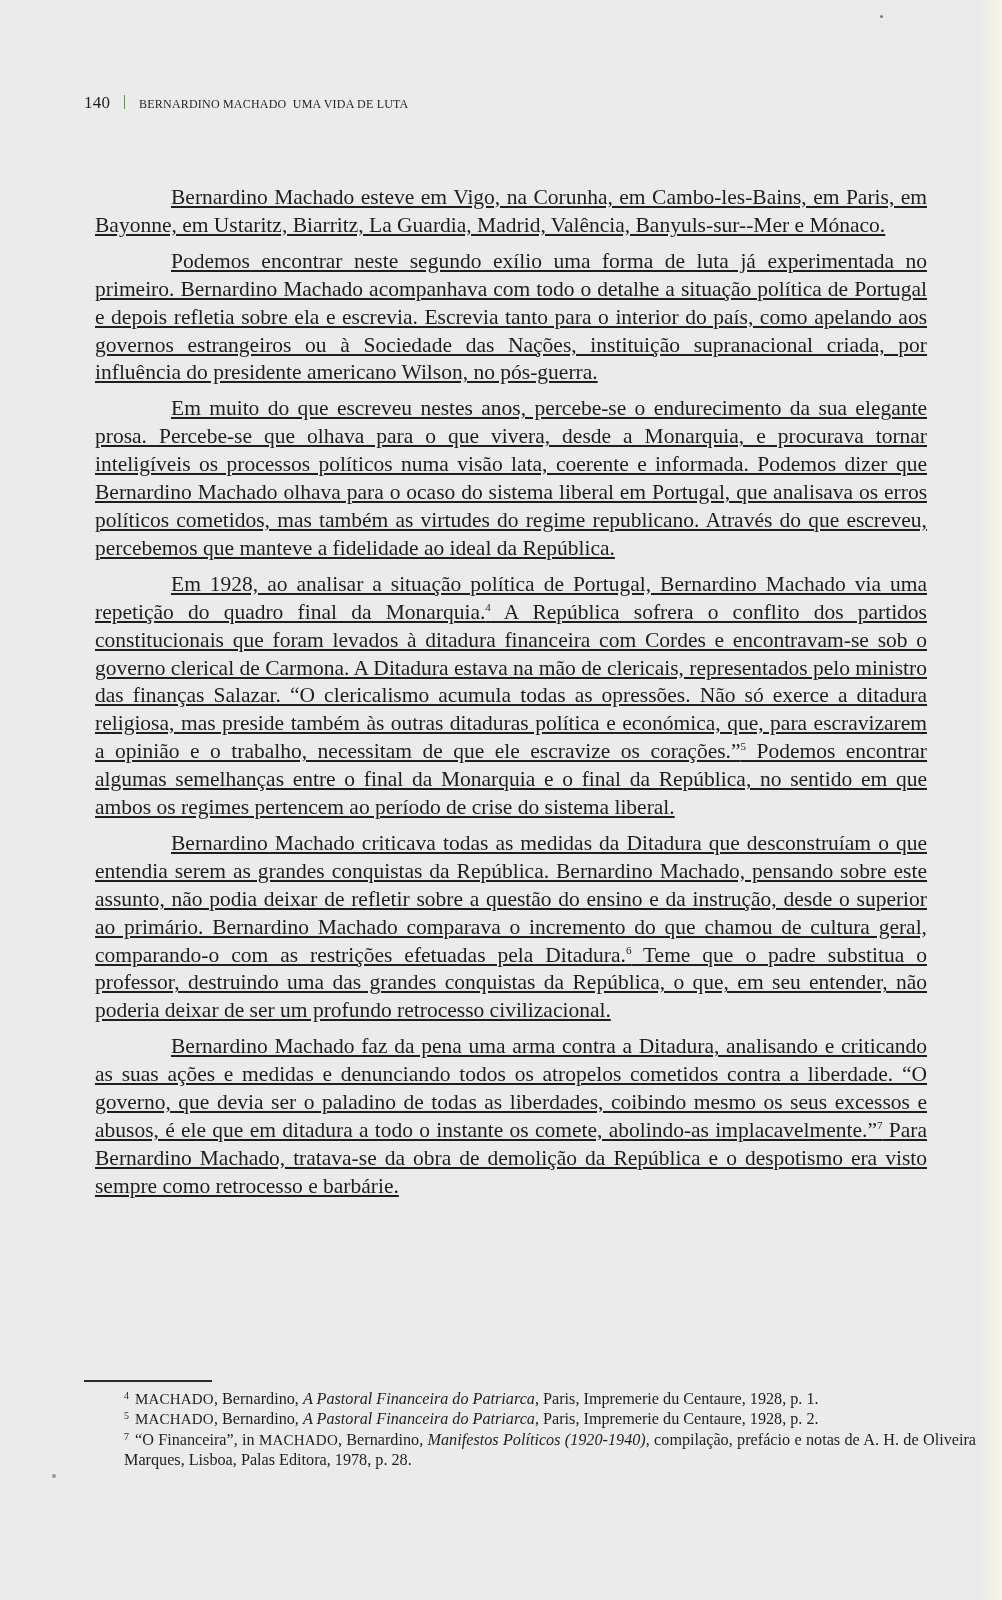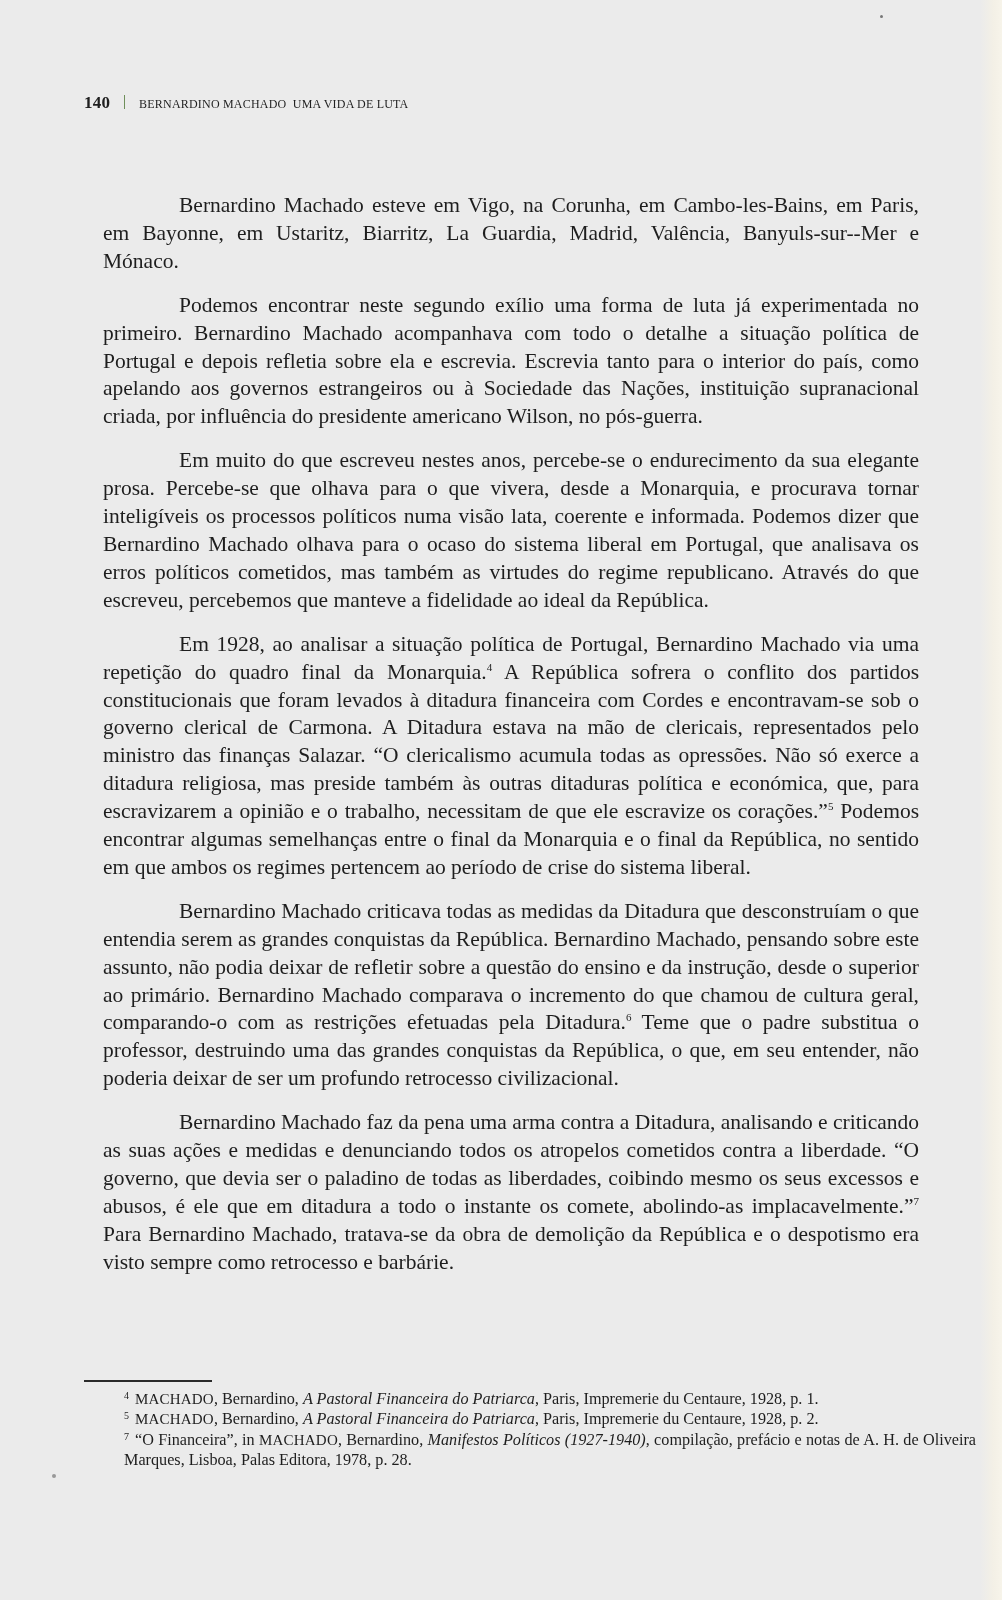--- a/index.html
+++ b/index.html
@@ -26,21 +26,21 @@
     .running-head {
       position: absolute;
       left: 84px;
       top: 93px;
       font-size: 17px;
       letter-spacing: 0.2px;
       color: #1f1f1f;
       white-space: nowrap;
     }
     .running-head .page-number {
-      font-weight: bold;
+      font-weight: normal;
     }
     .running-head .sep {
       display: inline-block;
       width: 1px;
       height: 14px;
       background: #6f8f5a;
       margin: 0 14px 0 14px;
       vertical-align: -1px;
     }
     .running-head .book-title {
@@ -52,22 +52,23 @@
       position: absolute;
       left: 87px;
       top: 176px;
       width: 848px;
       font-size: 21.5px;
       line-height: 27.9px;
       text-align: justify;
       hyphens: manual;
     }
     .body-text p {
-      margin: 16px;
+      margin: 8px;
       text-indent: 76px;
+      text-decoration: underline;
     }
     sup {
       font-size: 11px;
       line-height: 0;
       vertical-align: 8px;
     }
     .footnote-rule {
       position: absolute;
       left: 84px;
       top: 1380px;
@@ -127,14 +128,14 @@
   <p><span>Em 1928, ao analisar a situação política de Portugal, Bernardino Machado via uma repetição do quadro final da Monarquia.</span><sup>4</sup><span> A República sofrera o conflito dos partidos constitucionais que foram levados à ditadura financeira com Cordes e encon­travam-se sob o governo clerical de Carmona. A Ditadura estava na mão de clericais, representados pelo ministro das finanças Salazar. “O clericalismo acumula todas as opressões. Não só exerce a ditadura religiosa, mas preside também às outras ditaduras política e económica, que, para escravizarem a opinião e o trabalho, necessitam de que ele escravize os corações.”</span><sup>5</sup><span> Podemos encontrar algumas semelhanças entre o final da Monarquia e o final da República, no sentido em que ambos os regimes pertencem ao período de crise do sistema liberal.</span></p>
   <p><span>Bernardino Machado criticava todas as medidas da Ditadura que desconstruíam o que entendia serem as grandes conquistas da República. Bernardino Machado, pensando sobre este assunto, não podia deixar de refletir sobre a questão do ensino e da instrução, desde o superior ao primário. Bernardino Machado comparava o incre­mento do que chamou de cultura geral, comparando-o com as restrições efetuadas pela Ditadura.</span><sup>6</sup><span> Teme que o padre substitua o professor, destruindo uma das grandes conquistas da República, o que, em seu entender, não poderia deixar de ser um profun­do retrocesso civilizacional.</span></p>
   <p><span>Bernardino Machado faz da pena uma arma contra a Ditadura, analisando e criticando as suas ações e medidas e denunciando todos os atropelos cometidos contra a liberdade. “O governo, que devia ser o paladino de todas as liberdades, coibindo mesmo os seus excessos e abusos, é ele que em ditadura a todo o instante os comete, abolindo-as implacavelmente.”</span><sup>7</sup><span> Para Bernardino Machado, tratava-se da obra de demolição da República e o despotismo era visto sempre como retrocesso e barbárie.</span></p>
 </main>
 
 <div class="footnote-rule"></div>
 
 <section class="footnotes">
   <p class="footnote"><span class="fn-num">4</span><span class="author">MACHADO</span><span>, Bernardino, </span><i>A Pastoral Financeira do Patriarca</i><span>, Paris, Impremerie du Centaure, 1928, p. 1.</span></p>
   <p class="footnote"><span class="fn-num">5</span><span class="author">MACHADO</span><span>, Bernardino, </span><i>A Pastoral Financeira do Patriarca</i><span>, Paris, Impremerie du Centaure, 1928, p. 2.</span></p>
-  <p class="footnote"><span class="fn-num">7</span><span>“O Financeira”, in </span><span class="author">MACHADO</span><span>, Bernardino, </span><i>Manifestos Políticos (1927-1940)</i><span>, compilação, prefácio e notas de A. H. de Oliveira Marques, Lisboa, Palas Editora, 1978, p. 28.</span></p>
+  <p class="footnote"><span class="fn-num">7</span><span>“O Financeira”, in </span><span class="author">MACHADO</span><span>, Bernardino, </span><i>Manifestos Políticos (1920-1940)</i><span>, compilação, prefácio e notas de A. H. de Oliveira Marques, Lisboa, Palas Editora, 1978, p. 28.</span></p>
 </section>
 
 </body></html>

